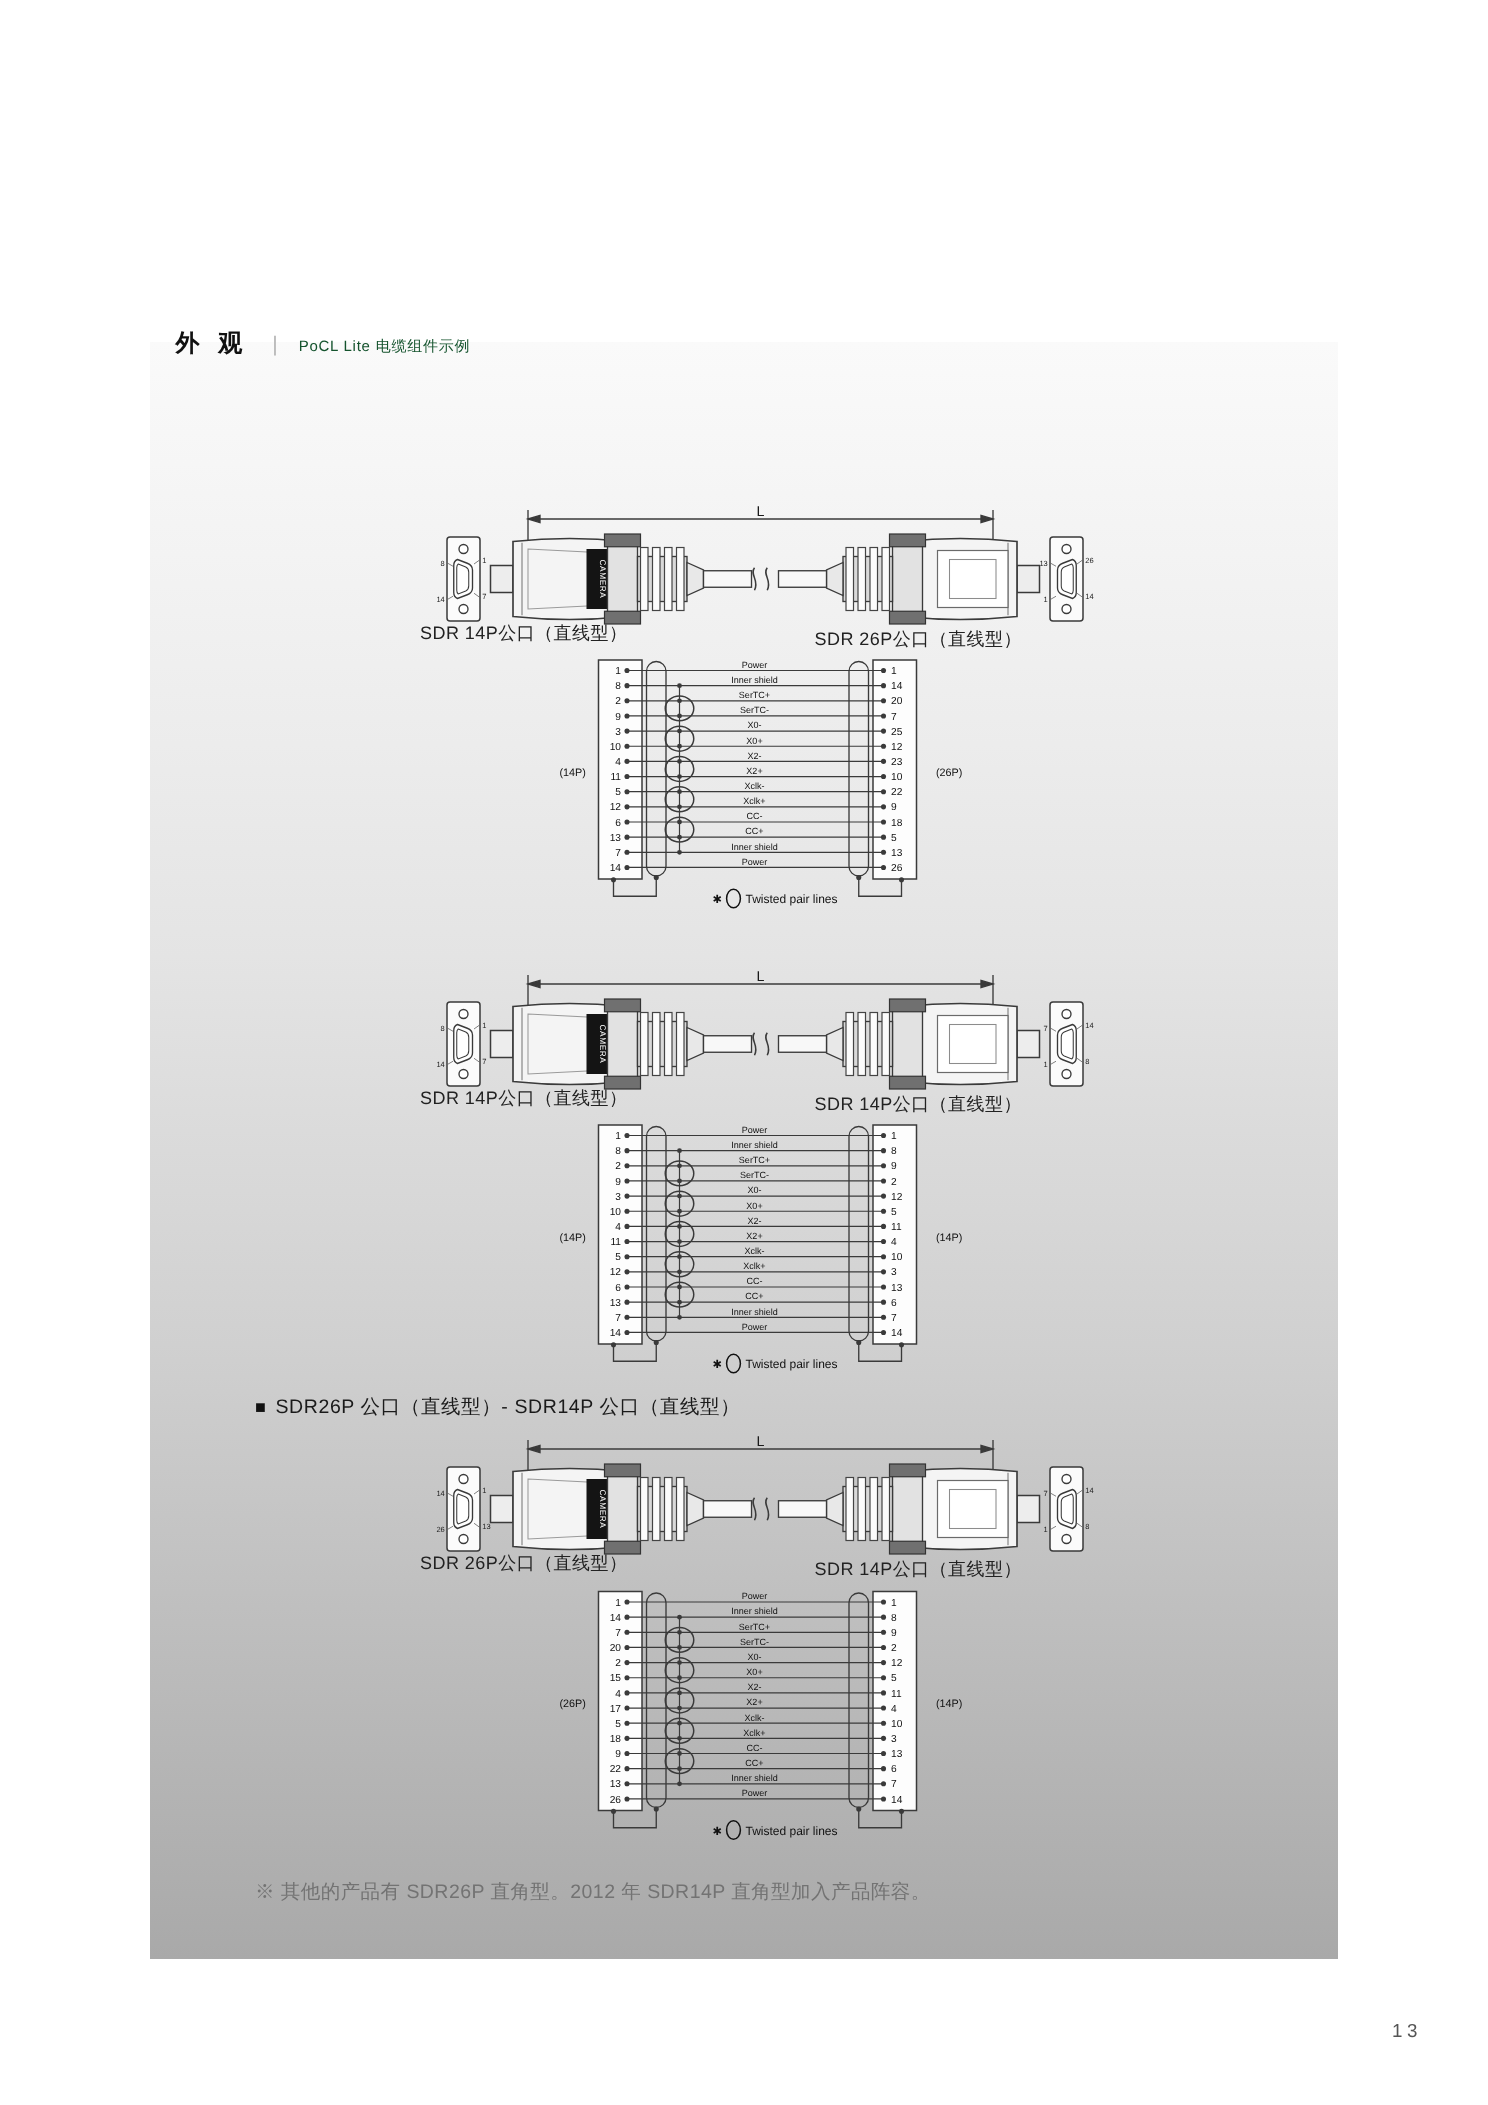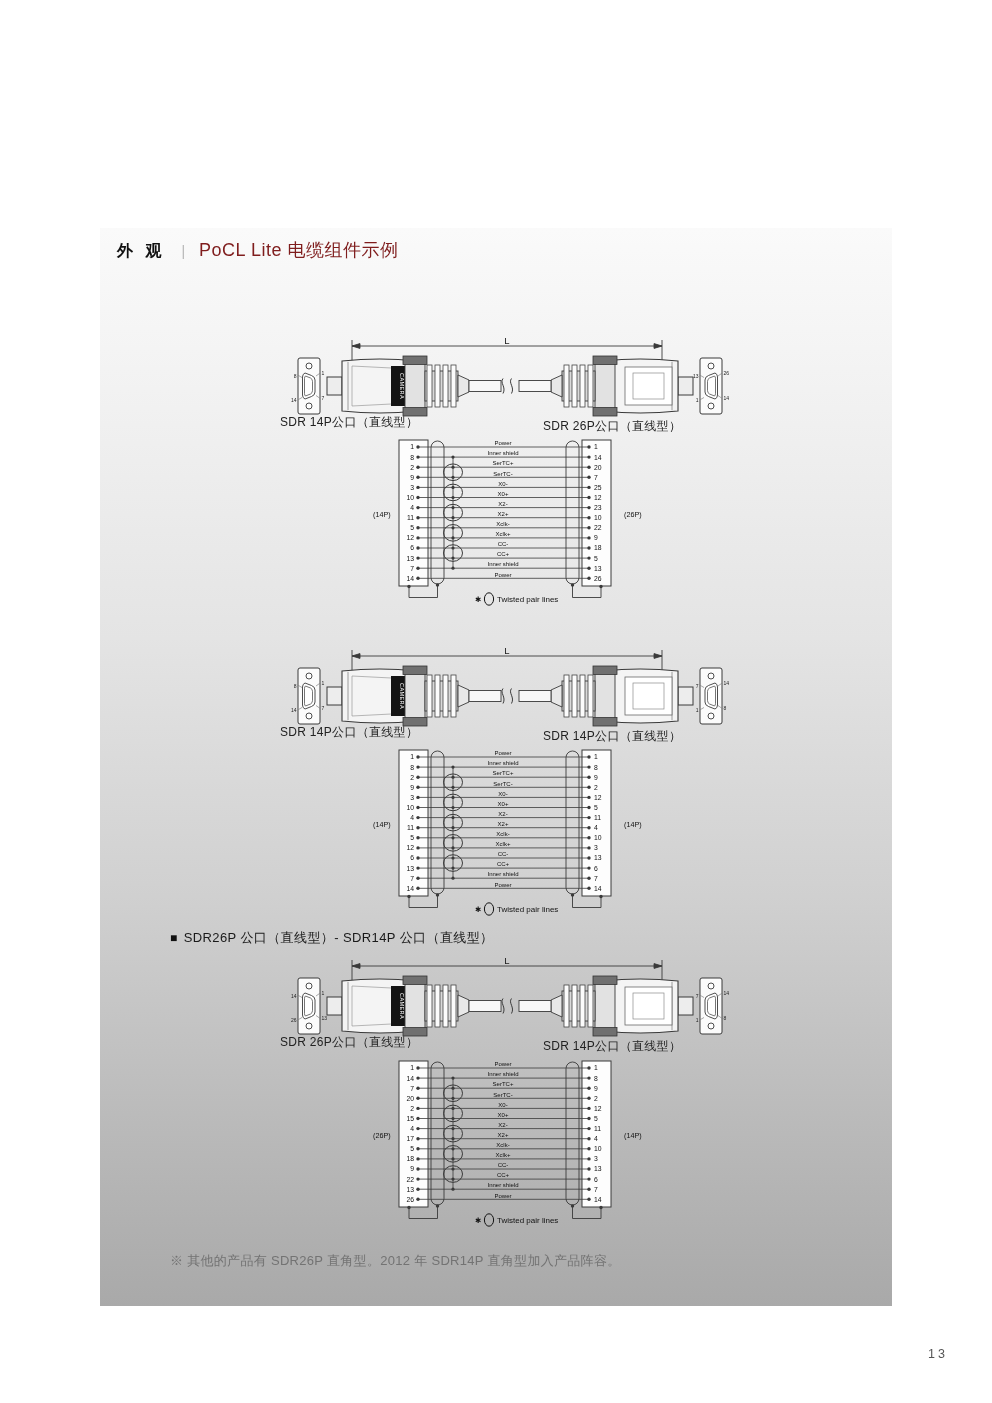--- a/index.html
+++ b/index.html
@@ -1,23 +1,23 @@
 <!DOCTYPE html>
 <html><head>
 <meta charset="utf-8">
 <style>
   html,body{margin:0;padding:0;background:#ffffff;}
   .page{position:relative;width:992px;height:1403px;background:#ffffff;overflow:hidden;
         font-family:"Liberation Sans",sans-serif;color:#1a1a1a;}
   .panel{position:absolute;left:100px;top:228px;width:792px;height:1078px;
          background:linear-gradient(180deg,#fafafa 0%,#f2f2f2 15%,#e4e4e4 38%,#d0d0d0 62%,#b8b8b8 85%,#a9a9a9 100%);}
-  .header{position:absolute;left:117px;top:238px;display:flex;align-items:baseline;}
+  .header{position:absolute;left:117px;top:219px;display:flex;align-items:baseline;}
   .h-title{font-size:16px;font-weight:bold;letter-spacing:4px;color:#111;}
   .h-div{margin:0 14px 0 16px;color:#b5b5b5;font-size:14px;}
-  .h-sub{font-size:18px;color:#7f1d1d;letter-spacing:0.5px;}
+  .h-sub{font-size:10px;color:#14532d;letter-spacing:0.5px;}
   .sec-title{position:absolute;left:170px;font-size:13px;color:#1a1a1a;letter-spacing:0.4px;}
   .bullet{margin-right:6px;font-size:12px;color:#111;}
   .svgbox{position:absolute;}
   #cable-0{left:290px;top:336px;} #cable-1{left:290px;top:646px;} #cable-2{left:290px;top:956px;}
   #wiring-0{left:363px;top:437px;} #wiring-1{left:363px;top:747px;} #wiring-2{left:363px;top:1058px;}
   .conn-label{position:absolute;width:220px;text-align:left;font-size:12px;color:#222;letter-spacing:0.3px;}
   .cl-l{left:280px;} .cl-r{left:543px;}
   #lbl-l0{top:414px;} #lbl-r0{top:418px;}
   #lbl-l1{top:724px;} #lbl-r1{top:728px;}
   #lbl-l2{top:1034px;} #lbl-r2{top:1038px;}

